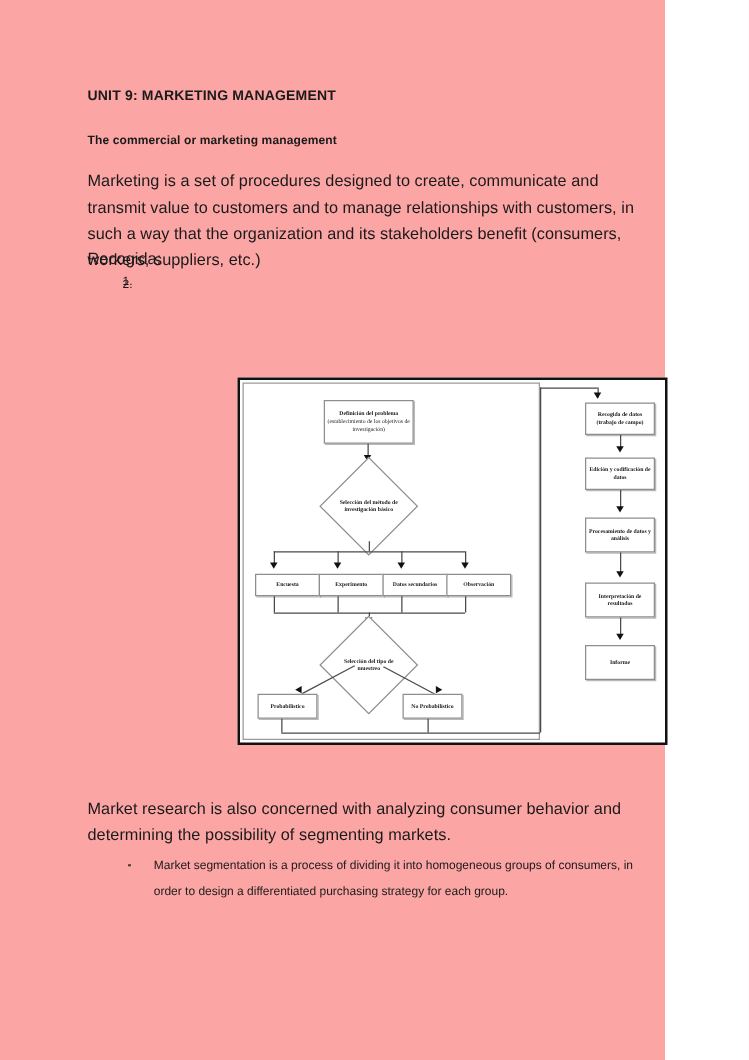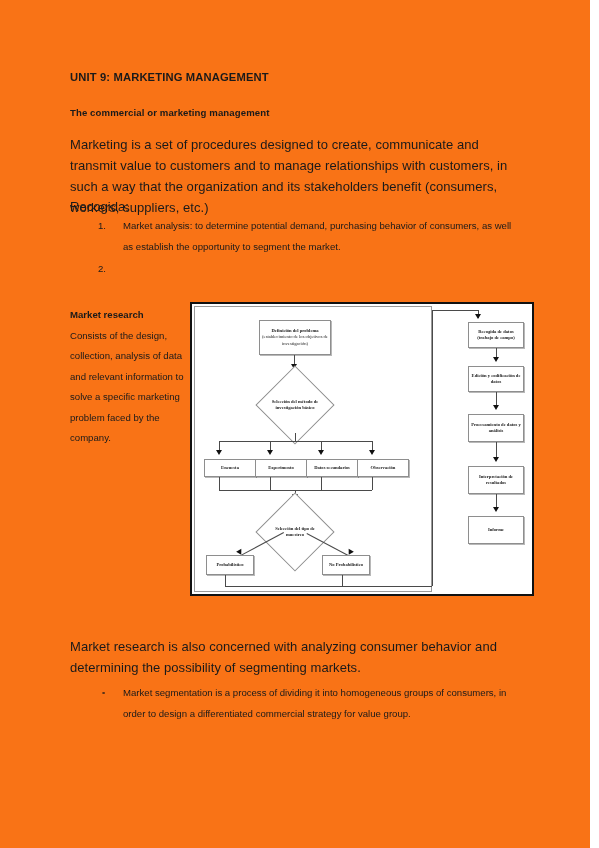--- a/index.html
+++ b/index.html
@@ -4,21 +4,21 @@
 <style>
   * { margin:0; padding:0; box-sizing:border-box; }
   html,body { background:#ffffff; }
   body {
     width:599px; height:848px;
     font-family:"Liberation Sans", sans-serif;
     color:#1a1a1a;
     position:relative;
     overflow:hidden;
   }
-  .page { position:absolute; left:0; top:0; width:590px; height:848px; background:#f97316; }
+  .page { position:absolute; left:0; top:0; width:532px; height:848px; background:#fca5a5; }
 
   
   .doc { position:absolute; left:70px; top:0; width:452px; }
 
   .h1 {
     font-size:11.2px; font-weight:bold; letter-spacing:0.15px;
     position:absolute; top:71px; left:0;
   }
   .h2 {
     font-size:9.6px; font-weight:bold; letter-spacing:0.1px;
@@ -131,45 +131,40 @@
 
     <div class="h2">The commercial or marketing management</div>
 
     <div class="para p-intro">Marketing is a set of procedures designed to create, communicate and transmit value to customers and to manage relationships with customers, in such a way that the organization and its stakeholders benefit (consumers, workers, suppliers, etc.)</div>
 
     <div class="para p-functions">Recogida:</div>
 
     <ol class="fn">
       <li>
         <span class="num">1.</span>
-        <span>Market analysis: to determine potential demand, purchasing behavior of consumers, as well as establish the opportunity to segment the market.</span>
       </li>
       <li>
         <span class="num">2.</span>
       </li>
     </ol>
 
     <div class="para p-after">Market research is also concerned with analyzing consumer behavior and determining the possibility of segmenting markets.</div>
 
     <ul class="dash">
       <li>
         <span class="dash-m">-</span>
       </li>
       <li>
         <span class="dash-m">-</span>
-        <span>Market segmentation is a process of dividing it into homogeneous groups of consumers, in order to design a differentiated commercial strategy for value group.</span>
+        <span>Market segmentation is a process of dividing it into homogeneous groups of consumers, in order to design a differentiated purchasing strategy for each group.</span>
       </li>
     </ul>
 
   </div>
 
-  <div class="side">
-    <span class="side-title">Market research</span><br>
-    <span>Consists of the design, collection, analysis of data and relevant information to solve a specific marketing problem faced by the company.</span>
-  </div>
 
   <div class="diagram">
 
     <div class="inner-panel"></div>
 
     <div class="node" style="left:67px; top:16px; width:72px; height:35px; flex-direction:column;">
       <span>Definición del problema</span>
       <span class="sub">(establecimiento de los objetivos de investigación)</span>
     </div>
 

